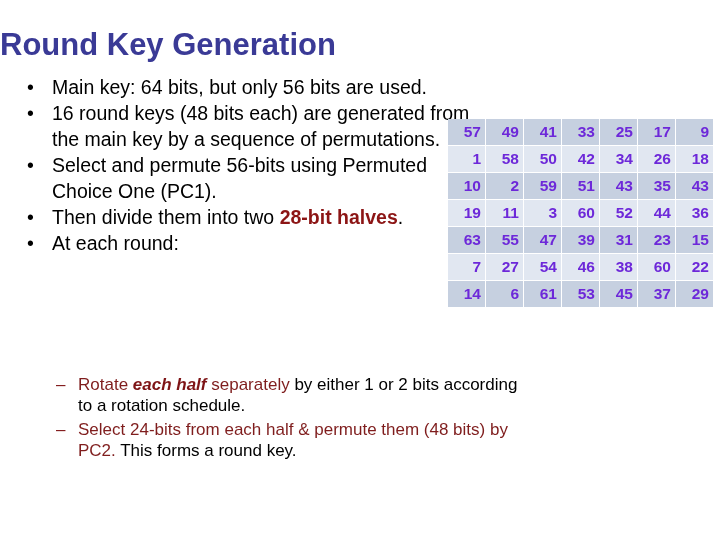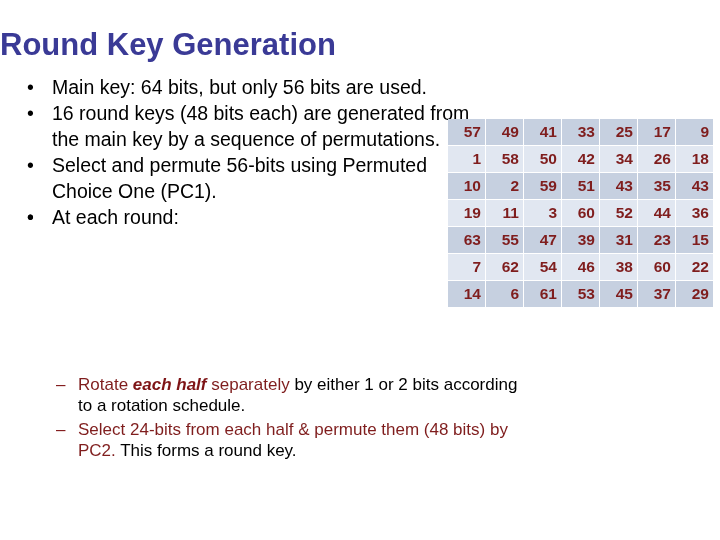--- a/index.html
+++ b/index.html
@@ -93,36 +93,36 @@
     border-collapse: separate;
     border-spacing: 1px;
   }
   #pc1-table td {
     width: 33px;
     height: 26px;
     text-align: right;
     padding: 0 4px 0 0;
     font-size: 15.5px;
     font-weight: bold;
-    color: #7f1d1d;
+    color: #6d28d9;
     font-family: "Liberation Sans", sans-serif;
   }
   #pc1-table tr.row-dark td { background: #c6d0e0; }
   #pc1-table tr.row-light td { background: #e1e7f1; }
 </style>
 </head>
 <body>
 
 <div id="slide-title">Round Key Generation</div>
 
 <div id="bullet-list">
     <div class="bullet-item"><span class="bullet-marker">•</span><span class="bullet-text"><span>Main key: 64 bits, but only 56 bits are used.</span></span></div>
     <div class="bullet-item"><span class="bullet-marker">•</span><span class="bullet-text"><span>16 round keys (48 bits each) are generated from the main key by a sequence of permutations.</span></span></div>
     <div class="bullet-item"><span class="bullet-marker">•</span><span class="bullet-text"><span>Select and permute 56-bits using Permuted Choice One (PC1).</span></span></div>
-    <div class="bullet-item"><span class="bullet-marker">•</span></div>
+    <div class="bullet-item"><span class="bullet-marker">•</span><span class="bullet-text"><span>Then divide them into two </span><span class="em-red">28-bit halves</span><span>.</span></span></div>
     <div class="bullet-item"><span class="bullet-marker">•</span><span class="bullet-text"><span>At each round:</span></span></div>
   </div>
 
 <div id="sub-bullet-list">
     <div class="sub-bullet-item"><span class="sub-bullet-marker">–</span><span class="bullet-text"><span class="red">Rotate </span><span class="red-bold">each half</span><span class="red"> separately</span><span class="blk"> by either 1 or 2 bits according to a rotation schedule.</span></span></div>
     <div class="sub-bullet-item"><span class="sub-bullet-marker">–</span><span class="bullet-text"><span class="red">Select 24-bits from each half &amp; permute them (48 bits) by PC2.</span><span class="blk">  This forms a round key.</span></span></div>
   </div>
 
 <table id="pc1-table">
   <tbody>
@@ -166,21 +166,21 @@
         <td>63</td>
         <td>55</td>
         <td>47</td>
         <td>39</td>
         <td>31</td>
         <td>23</td>
         <td>15</td>
       </tr>
       <tr class="row-light">
         <td>7</td>
-        <td>62</td>
+        <td>27</td>
         <td>54</td>
         <td>46</td>
         <td>38</td>
         <td>60</td>
         <td>22</td>
       </tr>
       <tr class="row-dark">
         <td>14</td>
         <td>6</td>
         <td>61</td>

